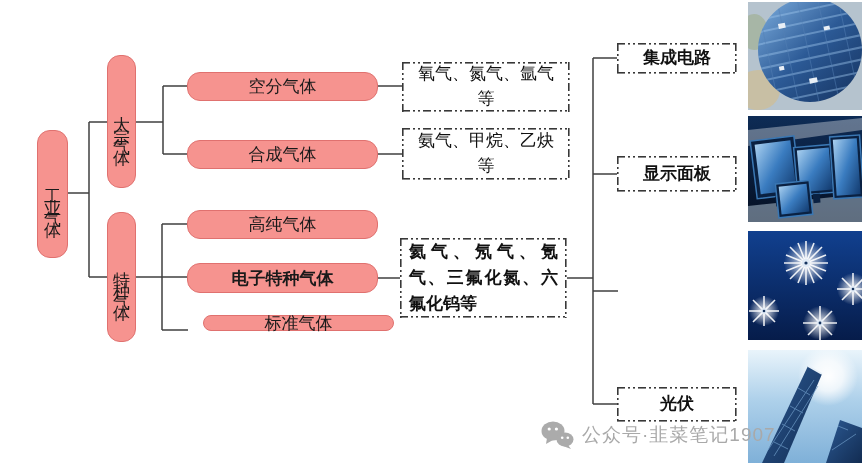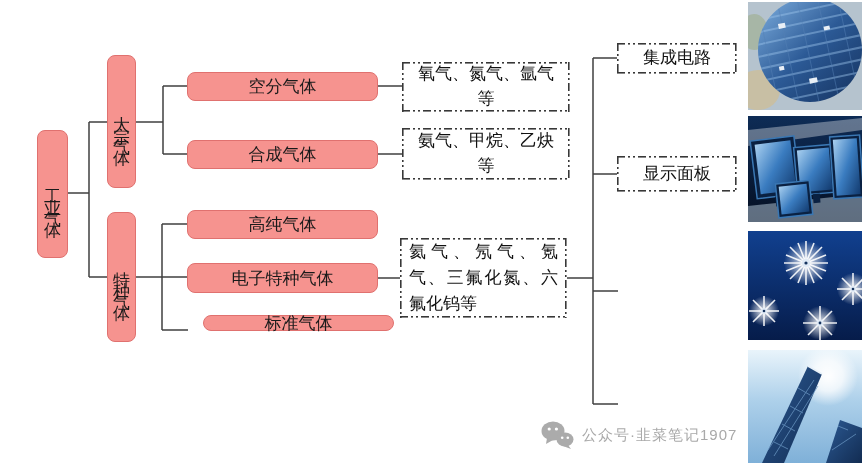--- a/index.html
+++ b/index.html
@@ -11,29 +11,29 @@
   }
   html,body{margin:0;padding:0;background:#fff;}
   body{font-family:"Liberation Sans","DejaVu Sans",sans-serif;}
   #stage{position:relative;width:865px;height:466px;background:#fff;overflow:hidden;}
   #connectors{position:absolute;left:0;top:0;z-index:1;}
 
   .pinknode{
     position:absolute;z-index:2;
     background:var(--node-fill);
     border:1px solid var(--node-border);
-    border-radius:8px;
+    border-radius:13px;
     display:flex;align-items:center;justify-content:center;
     font-size:17px;color:#1a1a1a;box-sizing:border-box;
   }
   .vert{
     writing-mode:vertical-rl;text-orientation:upright;
     letter-spacing:11px;padding-top:6px;
   }
-  .boldtxt{font-weight:normal;}
+  .boldtxt{font-weight:bold;}
 
   .dashbox{
     position:absolute;z-index:2;box-sizing:border-box;
     background-color:#fff;
     background-image:
       repeating-linear-gradient(90deg,var(--db) 0 8px,transparent 8px 11px,var(--db) 11px 13px,transparent 13px 16px,var(--db) 16px 18px,transparent 18px 21px),
       repeating-linear-gradient(90deg,var(--db) 0 8px,transparent 8px 11px,var(--db) 11px 13px,transparent 13px 16px,var(--db) 16px 18px,transparent 18px 21px),
       repeating-linear-gradient(180deg,var(--db) 0 8px,transparent 8px 11px,var(--db) 11px 13px,transparent 13px 16px,var(--db) 16px 18px,transparent 18px 21px),
       repeating-linear-gradient(180deg,var(--db) 0 8px,transparent 8px 11px,var(--db) 11px 13px,transparent 13px 16px,var(--db) 16px 18px,transparent 18px 21px);
     background-size:100% 1.6px,100% 1.6px,1.6px 100%,1.6px 100%;
@@ -44,21 +44,21 @@
   }
   .dashbox.lefttext{justify-content:center;text-align:justify;text-justify:inter-character;}
   .dashbox .inner{width:100%;padding:0 9px;box-sizing:border-box;}
 
   .photo{position:absolute;z-index:2;overflow:hidden;}
   .photo svg{display:block;}
 
   #watermark{
     position:absolute;z-index:3;left:541px;top:421px;
     display:flex;align-items:center;gap:8px;color:var(--wm);
-    font-size:15px;letter-spacing:1px;white-space:nowrap;
+    font-size:19px;letter-spacing:1px;white-space:nowrap;
   }
 </style>
 </head>
 <body>
 
 <div id="stage">
 
   <svg id="connectors" width="865" height="466" viewBox="0 0 865 466">
     <g stroke="#3f3f3f" stroke-width="1.5" fill="none">
 
@@ -107,20 +107,21 @@
   </div>
   <div class="dashbox" style="left:402px;top:128px;width:168px;height:52px;">
     <div class="inner">氨气、甲烷、乙炔等</div>
   </div>
   <div class="dashbox lefttext boldtxt" style="left:400px;top:238px;width:167px;height:80px;line-height:1.52;">
     <div class="inner">氦气、氖气、氪气、三氟化氮、六氟化钨等</div>
   </div>
 
   <div class="dashbox boldtxt" style="left:617px;top:43px;width:120px;height:31px;">集成电路</div>
   <div class="dashbox boldtxt" style="left:617px;top:156px;width:120px;height:36px;">显示面板</div>
+  <div class="dashbox boldtxt" style="left:617px;top:387px;width:120px;height:35px;">光伏</div>
 
   <div class="photo" style="left:748px;top:2px;width:114px;height:108px;">
     <svg width="114" height="108" viewBox="0 0 114 108">
       <defs>
         <linearGradient id="wg" x1="0" y1="0" x2="1" y2="1">
           <stop offset="0" stop-color="#7fb0e0"></stop>
             <stop offset="0.5" stop-color="#2c5a96"></stop>
             <stop offset="1" stop-color="#14315e"></stop>
         </linearGradient>
         <clipPath id="wc">

